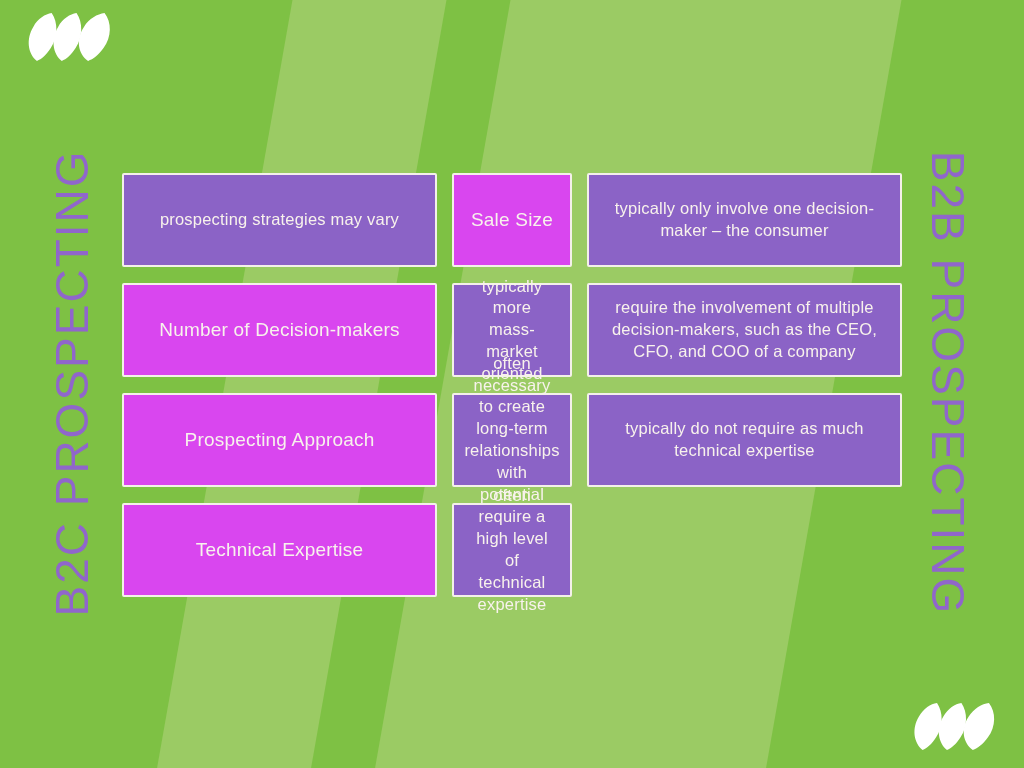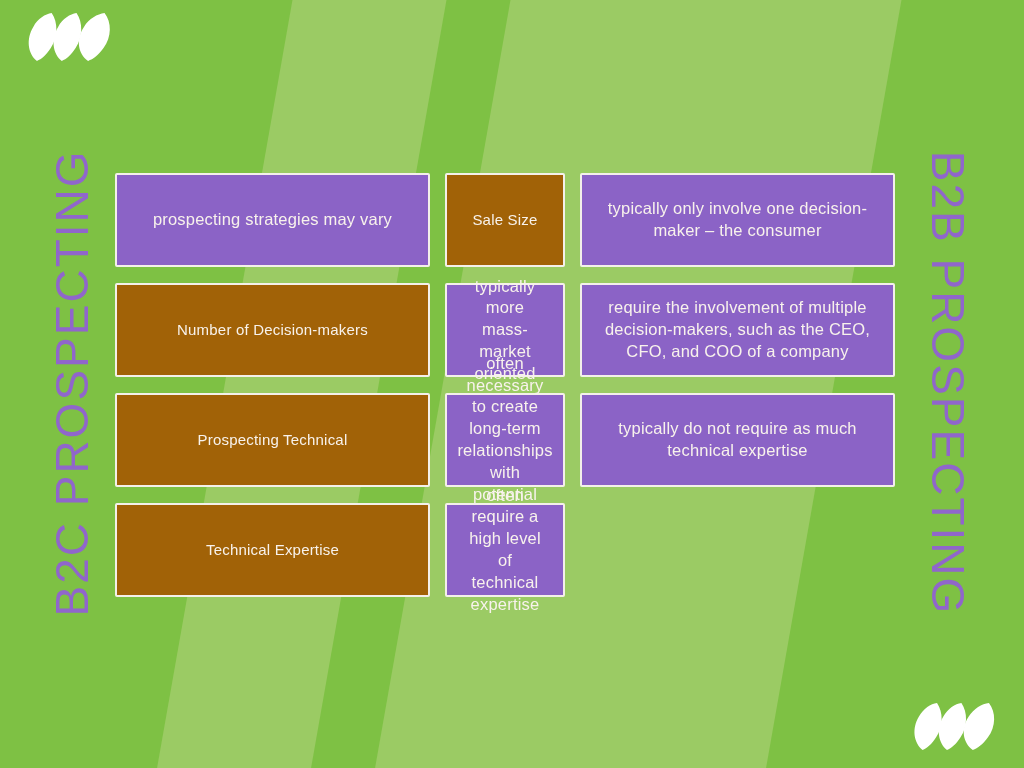--- a/index.html
+++ b/index.html
@@ -46,21 +46,21 @@
     color: #9066cb;
     white-space: nowrap;
     z-index: 1;
   }
   .side-title-left  { left: -183px; top: 354px; transform: rotate(-90deg); }
   .side-title-right { left: 693px;  top: 354px; transform: rotate(90deg);  }
 
   
   .grid {
     position: absolute;
-    left: 115px;
+    left: 122px;
     top: 173px;
     width: 780px;
     display: grid;
     grid-template-columns: 315px 120px 315px;
     grid-auto-rows: 94px;
     column-gap: 15px;
     row-gap: 16px;
     z-index: 2;
   }
   .cell {
@@ -71,21 +71,21 @@
     justify-content: center;
     text-align: center;
     color: #f8f2ec;
     font-size: 16.5px;
     font-weight: 500;
     line-height: 1.32;
     letter-spacing: 0.2px;
     padding: 6px 22px;
   }
   .cell.purple { background: #8b63c6; }
-  .cell.orange { background: #a16207; font-size: 15px; padding: 6px 9px; }
+  .cell.orange { background: #d946ef; font-size: 19px; padding: 6px 9px; }
 </style>
 </head>
 <body>
 
 <div class="bg">
   <div class="stripe stripe-1"></div>
   <div class="stripe stripe-2"></div>
   <div class="stripe stripe-3"></div>
 </div>
 
@@ -116,20 +116,20 @@
 <div class="grid">
 
   <div class="cell purple">prospecting strategies may vary</div>
   <div class="cell orange">Sale Size</div>
 
   <div class="cell purple">typically only involve one decision-maker – the consumer</div>
   <div class="cell orange">Number of Decision-makers</div>
   <div class="cell purple">typically more mass-market oriented</div>
 
   <div class="cell purple">require the involvement of multiple decision-makers, such as the CEO, CFO, and COO of a company</div>
-  <div class="cell orange">Prospecting Technical</div>
+  <div class="cell orange">Prospecting Approach</div>
   <div class="cell purple">often necessary to create long-term relationships with potential customers</div>
 
   <div class="cell purple">typically do not require as much technical expertise</div>
   <div class="cell orange">Technical Expertise</div>
   <div class="cell purple">often require a high level of technical expertise</div>
 
 </div>
 
 </body></html>

